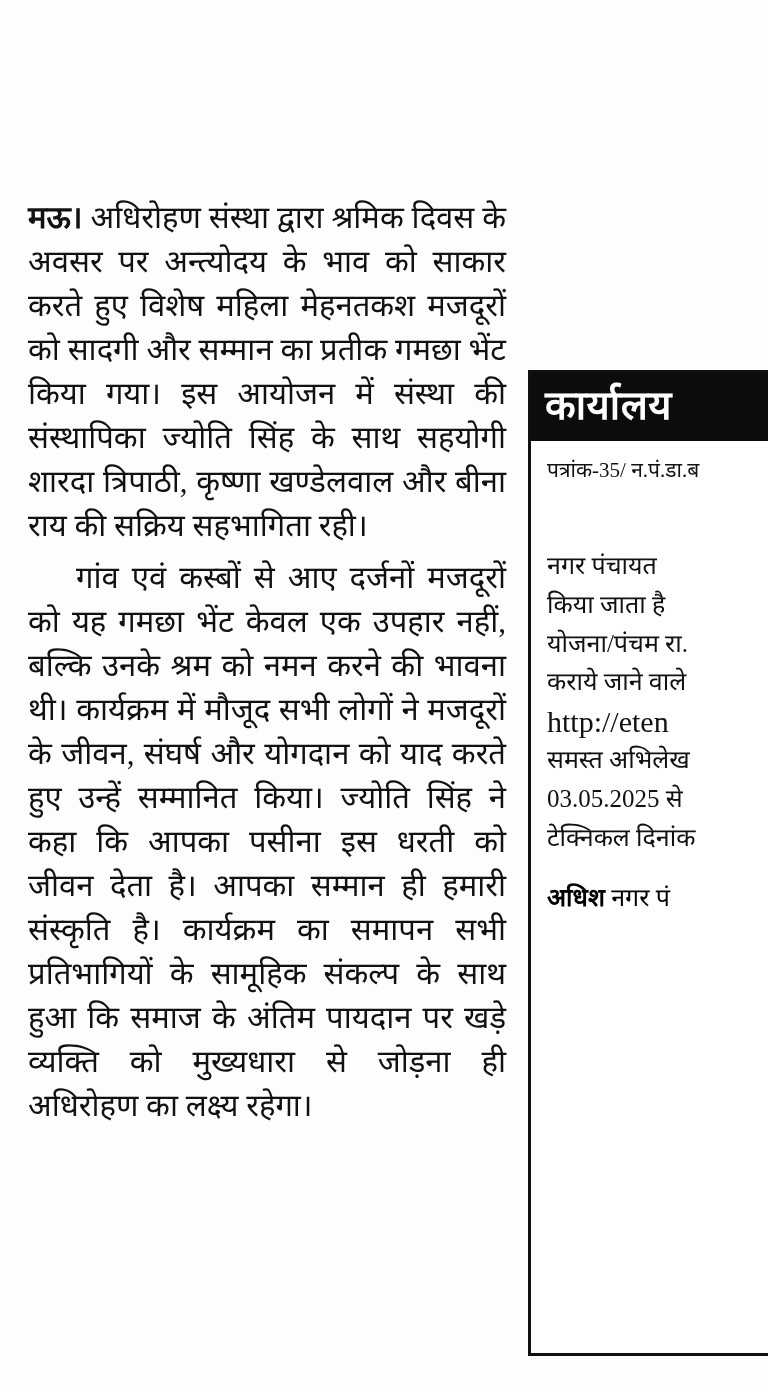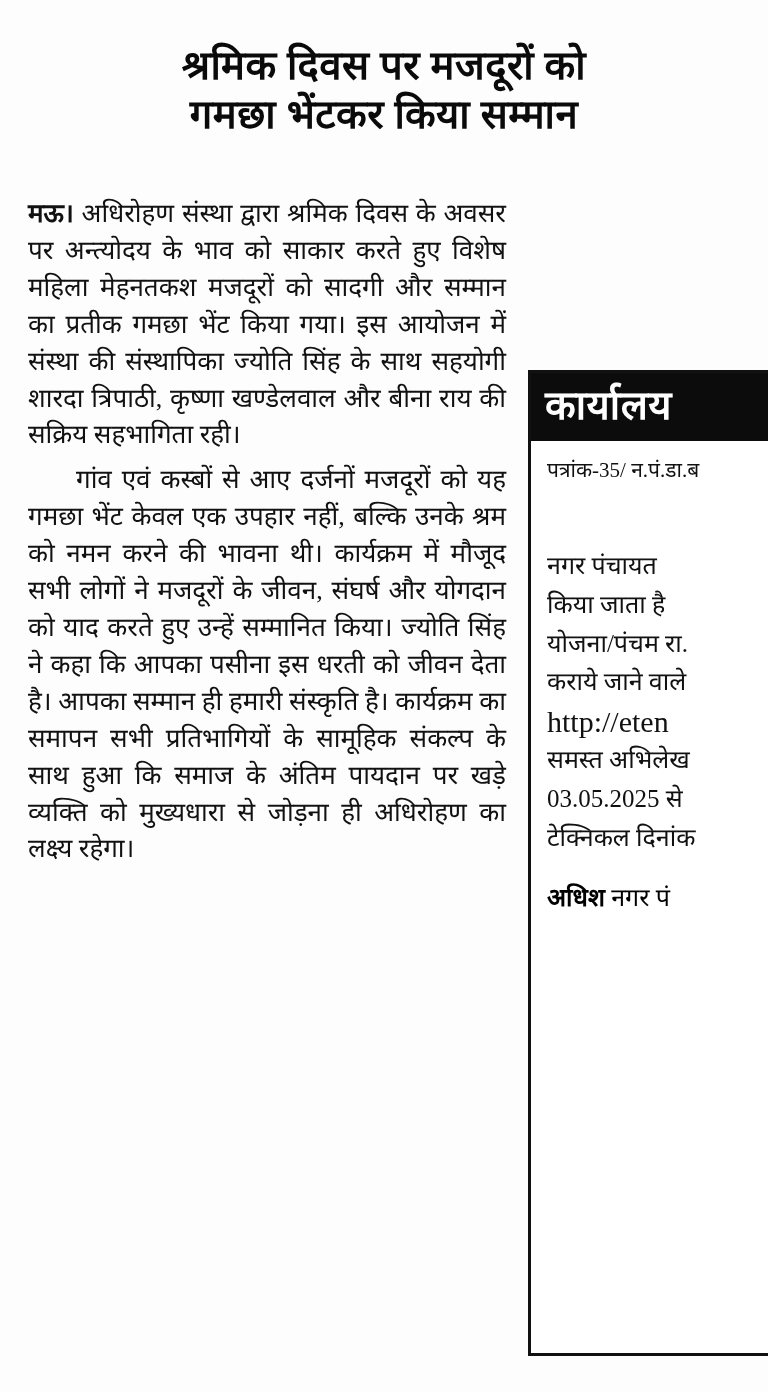--- a/index.html
+++ b/index.html
@@ -37,21 +37,21 @@
   }
   .headline .l1 { display: block; }
   .headline .l2 { display: block; }
 
   
   .article {
     position: absolute;
     left: 28px;
     top: 196px;
     width: 478px;
-    font-size: 26px;
+    font-size: 31px;
     line-height: 1.42;
     text-align: justify;
     text-justify: inter-word;
     color: #111;
   }
   .article p {
     margin: 0 0 2px 0;
   }
   .article p.p2 {
     text-indent: 48px;
@@ -108,24 +108,20 @@
     line-height: 1.5;
     white-space: nowrap;
   }
   .ad-sign .bold { font-weight: bold; text-align: center; }
 </style>
 </head>
 <body>
 
 <div id="page">
 
-  <div class="headline">
-    <span class="l1">श्रमिक दिवस पर मजदूरों को</span>
-    <span class="l2">गमछा भेंटकर किया सम्मान</span>
-  </div>
 
   <div class="article">
     <p class="p1"><span class="dateline">मऊ।</span><span> अधिरोहण संस्था द्वारा श्रमिक दिवस के अवसर पर अन्त्योदय के भाव को साकार करते हुए विशेष महिला मेहनतकश मजदूरों को सादगी और सम्मान का प्रतीक गमछा भेंट किया गया। इस आयोजन में संस्था की संस्थापिका ज्योति सिंह के साथ सहयोगी शारदा त्रिपाठी, कृष्णा खण्डेलवाल और बीना राय की सक्रिय सहभागिता रही।</span></p>
     <p class="p2">गांव एवं कस्बों से आए दर्जनों मजदूरों को यह गमछा भेंट केवल एक उपहार नहीं, बल्कि उनके श्रम को नमन करने की भावना थी। कार्यक्रम में मौजूद सभी लोगों ने मजदूरों के जीवन, संघर्ष और योगदान को याद करते हुए उन्हें सम्मानित किया। ज्योति सिंह ने कहा कि आपका पसीना इस धरती को जीवन देता है। आपका सम्मान ही हमारी संस्कृति है। कार्यक्रम का समापन सभी प्रतिभागियों के सामूहिक संकल्प के साथ हुआ कि समाज के अंतिम पायदान पर खड़े व्यक्ति को मुख्यधारा से जोड़ना ही अधिरोहण का लक्ष्य रहेगा।</p>
   </div>
 
   <div class="ad-box">
     <div class="ad-title-bar">कार्यालय</div>
     <div class="ad-ref">पत्रांक-35/ न.पं.डा.ब</div>
     <div class="ad-body">

